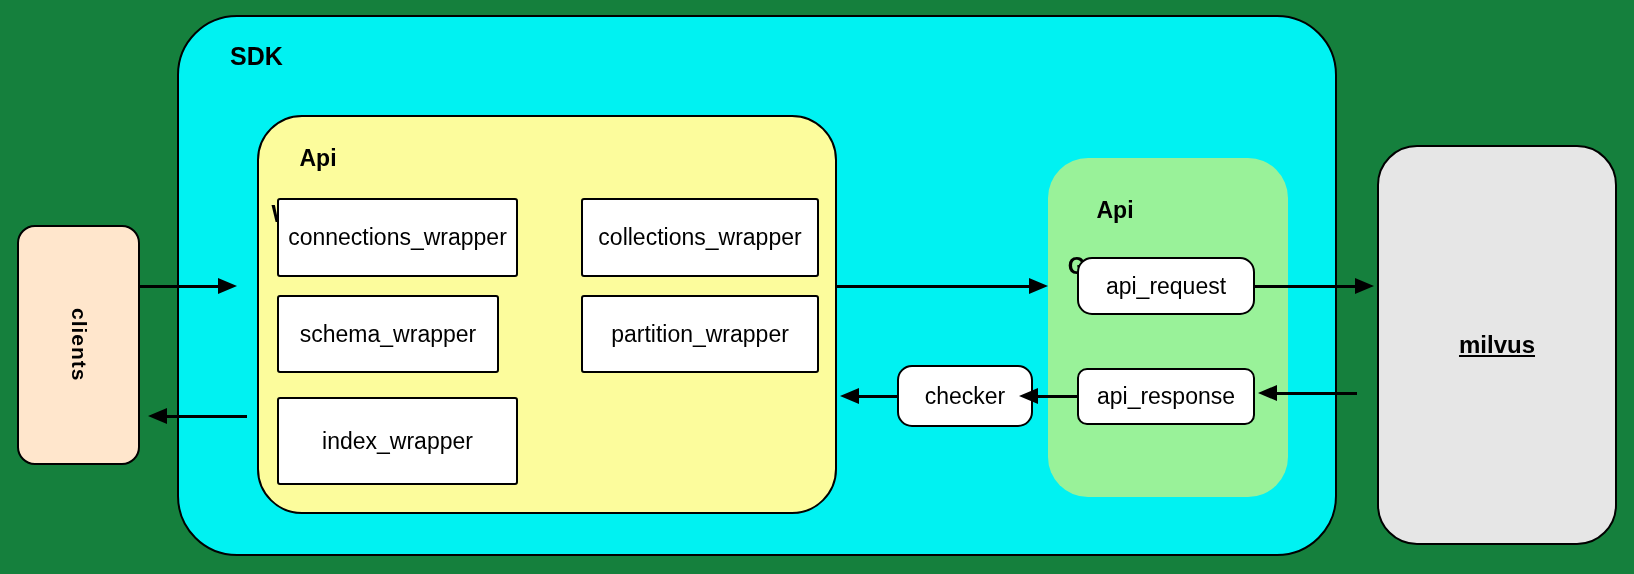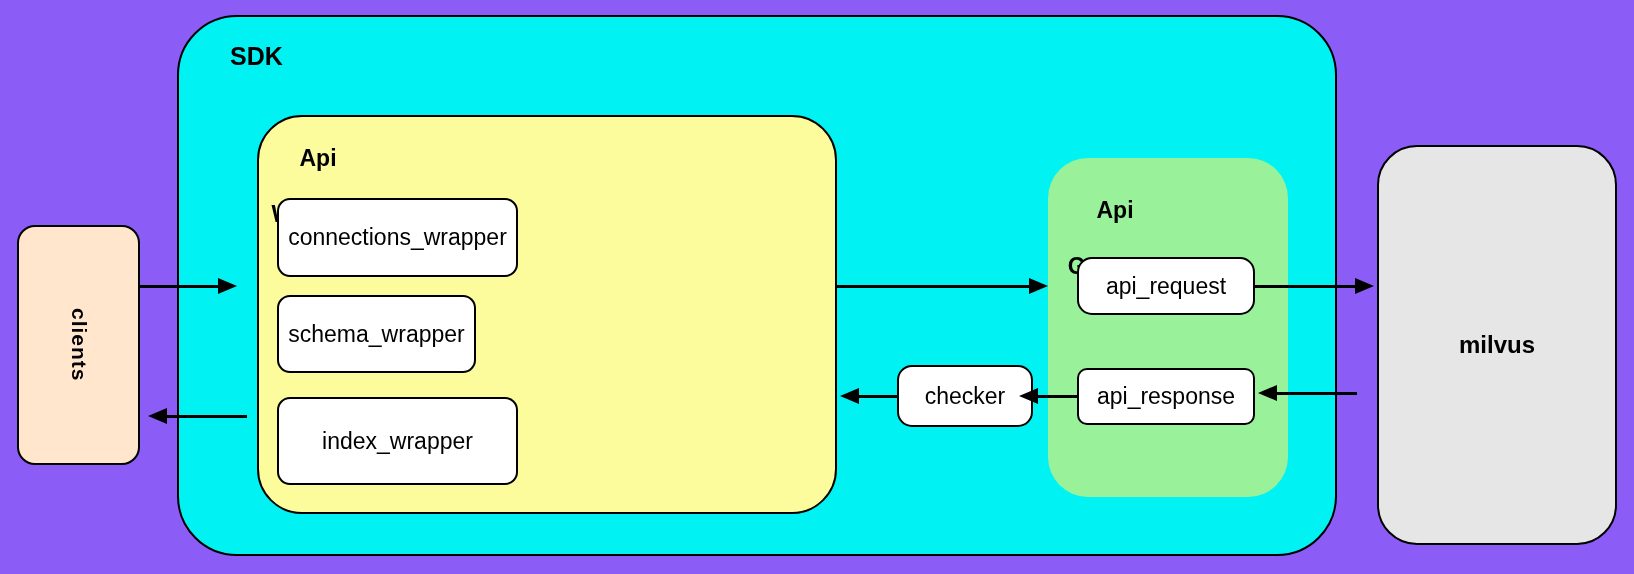--- a/index.html
+++ b/index.html
@@ -6,32 +6,32 @@
     --sdk-fill:#00F2F2;
     --api-wrapper-fill:#FCFC9C;
     --api-gateway-fill:#99F299;
     --clients-fill:#FFE6CC;
     --milvus-fill:#E6E6E6;
     --node-fill:#FFFFFF;
     --stroke:#000000;
   }
   html,body{margin:0;padding:0;background:#FFFFFF;}
   .stage{
-    position:relative;width:1634px;height:574px;background:#8b5cf6;overflow:hidden;
+    position:relative;width:1634px;height:574px;background:#15803d;overflow:hidden;
     font-family:"Liberation Sans","DejaVu Sans",sans-serif;color:#000;
   }
   .abs{position:absolute;box-sizing:border-box;}
   .container-box{border:2px solid var(--stroke);}
   .sdk{background:var(--sdk-fill);border-radius:60px;}
   .apiwrapper{background:var(--api-wrapper-fill);border-radius:45px;}
   .apigateway{background:var(--api-gateway-fill);border-radius:40px;border:none;}
   .clients{background:var(--clients-fill);border-radius:18px;display:flex;align-items:center;justify-content:center;}
   .milvus{background:var(--milvus-fill);border-radius:40px;display:flex;align-items:center;justify-content:center;}
   .node{
-    background:var(--node-fill);border:2.5px solid var(--stroke);border-radius:13px;
+    background:var(--node-fill);border:2.5px solid var(--stroke);border-radius:3px;
     display:flex;align-items:center;justify-content:center;
     font-size:23px;white-space:nowrap;
   }
   .biglabel{font-weight:bold;font-size:25px;}
   .sublabel{font-weight:bold;font-size:23px;line-height:28px;text-align:center;white-space:pre-line;}
   .boldlabel{font-weight:bold;font-size:24px;}
   .vtext{
     font-weight:bold;font-size:21px;
     writing-mode:vertical-rl;text-orientation:sideways;letter-spacing:1px;
   }
@@ -48,39 +48,41 @@
   <div class="abs container-box sdk" style="left:177px;top:15px;width:1160px;height:541px;"></div>
   <div class="abs biglabel" style="left:230px;top:42px;">SDK</div>
 
   <div class="abs container-box apiwrapper" style="left:257px;top:115px;width:580px;height:399px;"></div>
   <div class="abs sublabel" style="left:258px;top:116px;width:120px;">
     <span>Api</span><br>
     <span>Wrapper</span>
   </div>
 
   <div class="abs node" style="left:277px;top:198px;width:241px;height:79px;">connections_wrapper</div>
-  <div class="abs node" style="left:277px;top:295px;width:199px;height:78px;">schema_wrapper</div>
+  <div class="abs node" style="left:581px;top:198px;width:238px;height:79px;">collections_wrapper</div>
+  <div class="abs node" style="left:277px;top:295px;width:222px;height:78px;">schema_wrapper</div>
+  <div class="abs node" style="left:581px;top:295px;width:238px;height:78px;">partition_wrapper</div>
   <div class="abs node" style="left:277px;top:397px;width:241px;height:88px;">index_wrapper</div>
 
   <div class="abs apigateway" style="left:1048px;top:158px;width:240px;height:339px;"></div>
   <div class="abs sublabel" style="left:1055px;top:168px;width:120px;">
     <span>Api</span><br>
     <span>Gateway</span>
   </div>
 
   <div class="abs node" style="left:1077px;top:257px;width:178px;height:58px;border-radius:15px;">api_request</div>
   <div class="abs node" style="left:1077px;top:368px;width:178px;height:57px;border-radius:10px;">api_response</div>
 
   <div class="abs node" style="left:897px;top:365px;width:136px;height:62px;border-radius:15px;">checker</div>
 
   <div class="abs container-box clients" style="left:17px;top:225px;width:123px;height:240px;">
     <span class="vtext">clients</span>
   </div>
 
-  <div class="abs container-box milvus" style="left:1377px;top:145px;width:240px;height:400px;">
+  <div class="abs container-box milvus" style="left:1377px;top:145px;width:240px;height:400px;text-decoration:underline;">
     <span class="boldlabel">milvus</span>
   </div>
 
   <div>
     <div class="aline" style="left:140px;top:285px;width:82px;"></div>
     <div class="ahead right" style="left:218px;top:278px;"></div>
   </div>
 
   <div>
     <div class="aline" style="left:164px;top:415px;width:83px;"></div>

